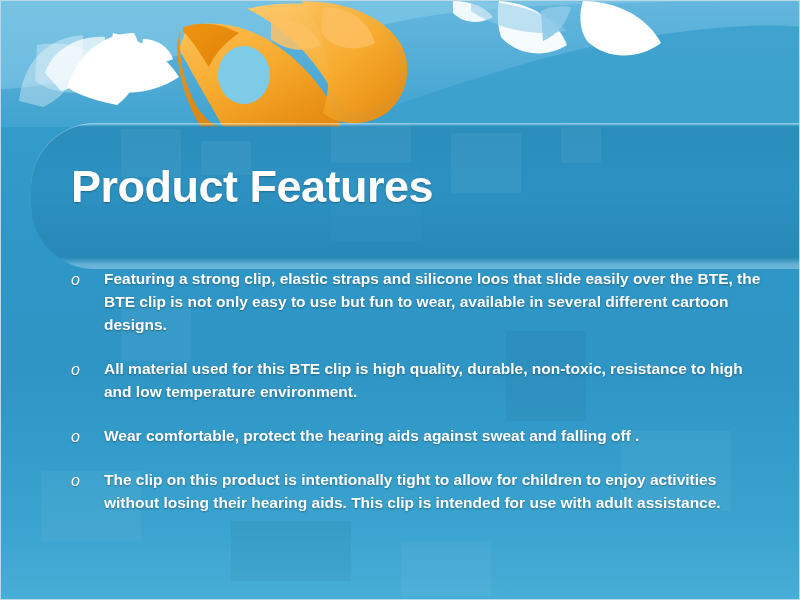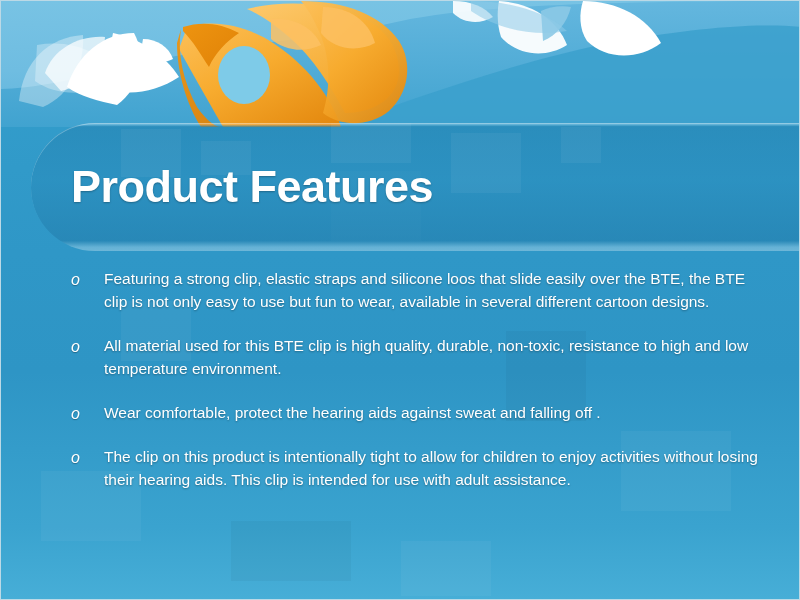--- a/index.html
+++ b/index.html
@@ -55,21 +55,21 @@
     overflow: hidden;
   }
   #top-art svg { display: block; }
 
   
   #title-bar {
     position: absolute;
     left: 30px;
     top: 122px;
     width: 770px;
-    height: 128px;
+    height: 146px;
     border-top-left-radius: 64px;
     border-bottom-left-radius: 64px;
     background:
       linear-gradient(to bottom,
         rgba(255,255,255,0.20) 0px,
         rgba(255,255,255,0.20) 2px,
         rgba(38,133,180,0.62) 3px,
         rgba(41,140,188,0.60) 45%,
         rgba(36,128,175,0.66) 92%,
         rgba(255,255,255,0.26) 97%,
@@ -115,21 +115,21 @@
     font-weight: normal;
     color: #ffffff;
     line-height: 23px;
     text-align: left;
     text-shadow: 0 1px 1px rgba(0,0,0,0.30);
     transform: translateY(1px);
   }
   .bullet-text {
     flex: 1 1 auto;
     font-size: 15.5px;
-    font-weight: normal;
+    font-weight: bold;
     color: #ffffff;
     line-height: 23px;
     text-shadow: 0 1px 2px rgba(0,0,0,0.32);
   }
 </style>
 </head>
 <body>
 
 <div id="slide">
 

